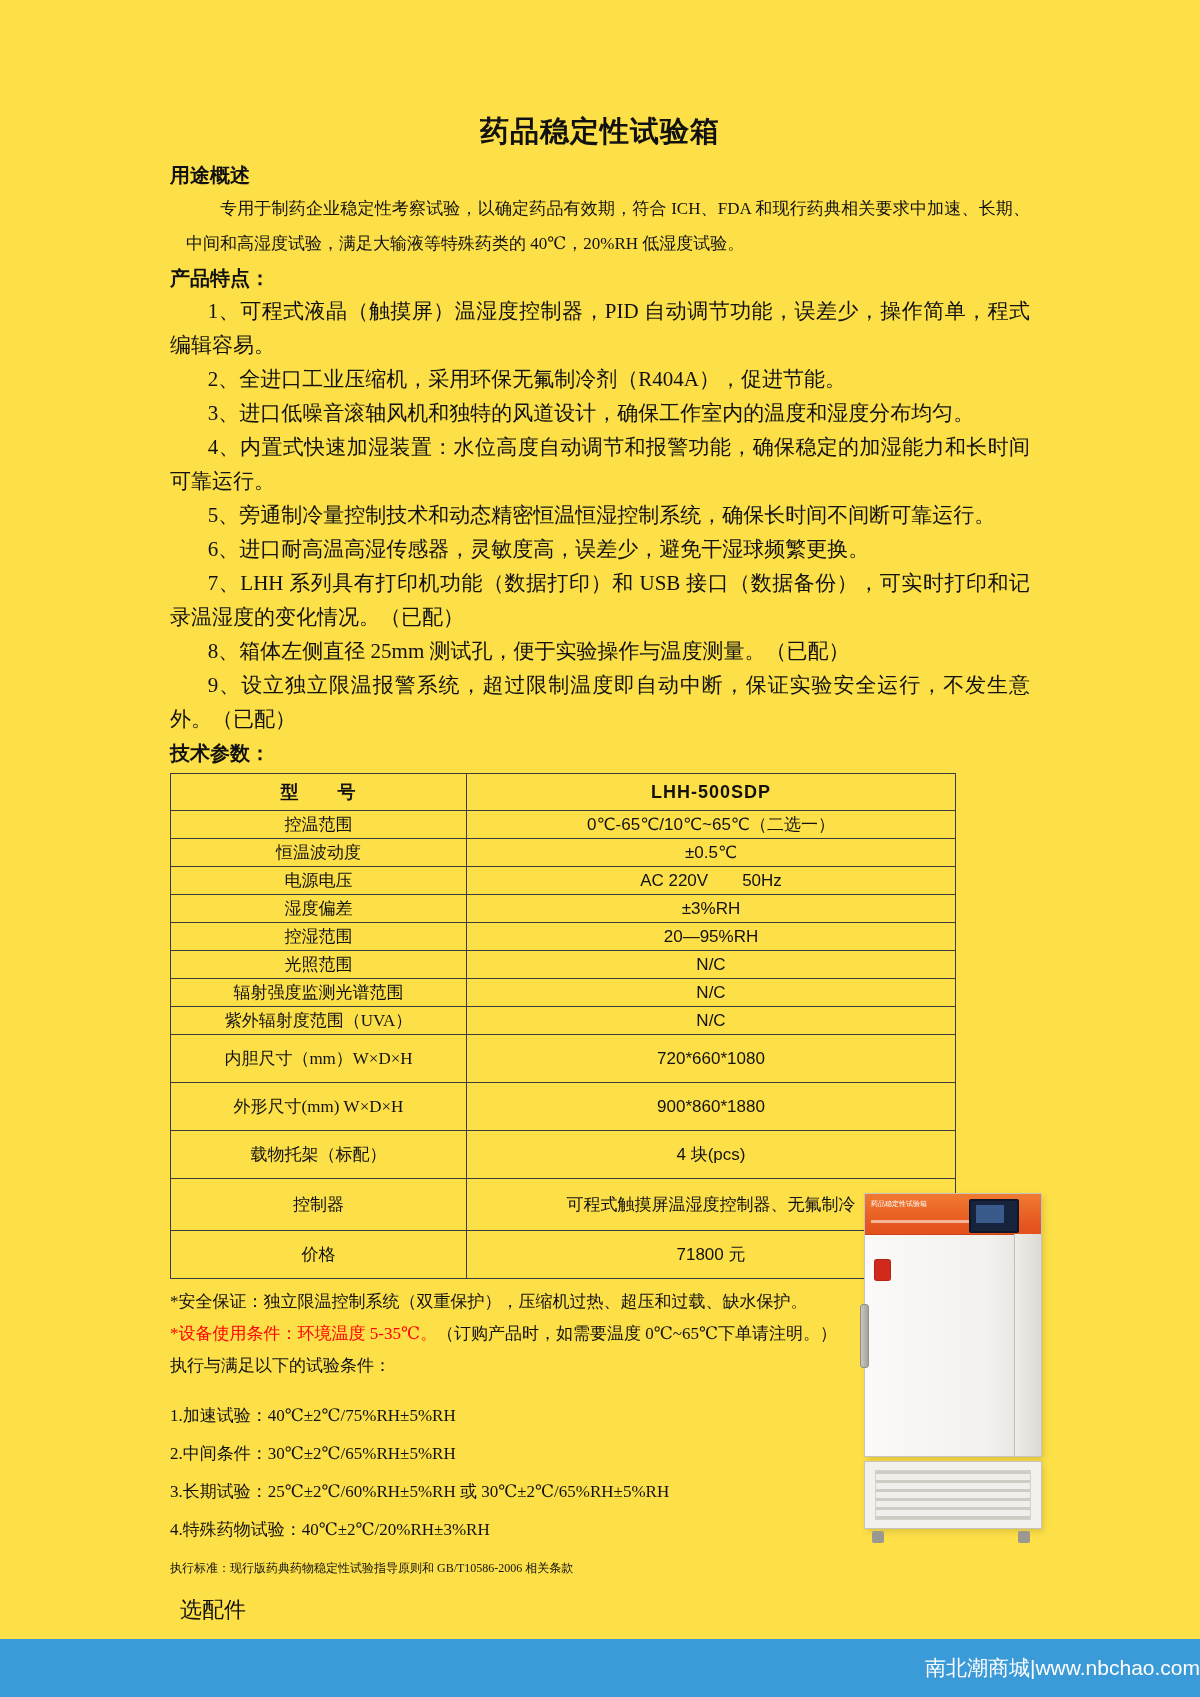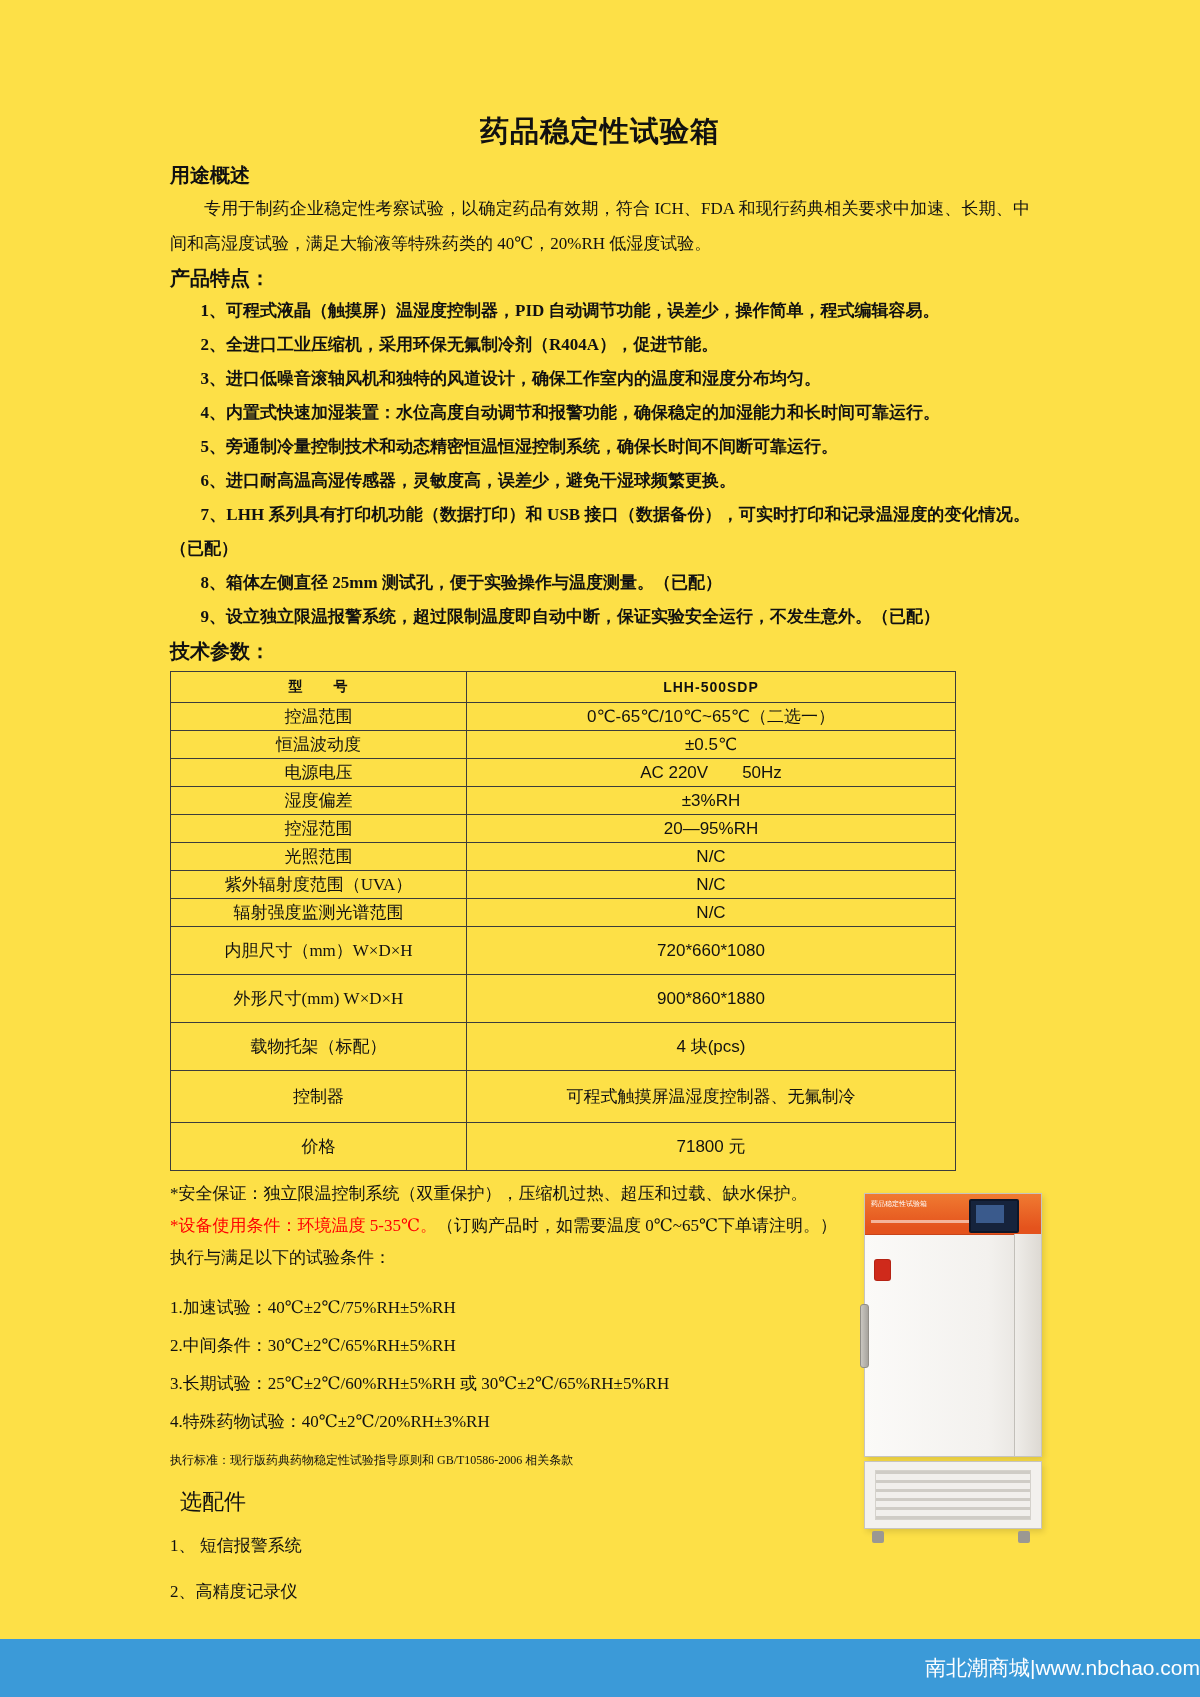--- a/index.html
+++ b/index.html
@@ -16,46 +16,46 @@
   .doc-title{
     margin:0 0 10px 0;
     font-size:29px;font-weight:bold;text-align:center;
     letter-spacing:1px;
   }
   .sec-heading{
     margin:4px 0 2px 0;
     font-size:20px;font-weight:bold;
   }
   .purpose-body{
-    margin:2px 0 2px 0;
+    margin:2px 0 2px 16px;
     font-size:17px;line-height:35px;
     text-indent:2em;text-align:justify;
   }
   .feature{
     margin:0;
-    font-size:17px;line-height:34px;
-    text-indent:1.8em;text-align:justify;font-weight:bold;
+    font-size:21px;line-height:34px;
+    text-indent:1.8em;text-align:justify;
   }
 
   .specs-table{
     width:786px;
     border-collapse:collapse;
     margin:6px 0 8px 0;
     table-layout:fixed;
   }
   .specs-table td{
     border:1px solid #3c3c3c;
     font-size:17px;
     padding:2px 8px;
     text-align:center;
     vertical-align:middle;
   }
   .specs-table td.cell-label{width:279px;font-family:"Liberation Serif","DejaVu Serif",serif;}
   .specs-table td.cell-value{font-family:"Liberation Sans","DejaVu Sans",sans-serif;}
-  .specs-table tr:first-child td{font-weight:bold;font-size:14px;padding:6px 8px;letter-spacing:1px;}
+  .specs-table tr:first-child td{font-weight:bold;font-size:18px;padding:6px 8px;letter-spacing:1px;}
   .specs-table tr:nth-child(n+10) td{padding:12px 8px;}
   .specs-table tr:nth-child(13) td{padding:14px 8px;}
 
   .note{margin:2px 0;font-size:17px;line-height:30px;}
   .note .red-text{color:#ff0000;}
 
   .conditions{margin-top:16px;width:660px;}
   .condition-line{margin:0;font-size:17px;line-height:38px;}
   .standard-line{margin:0;font-size:12px;line-height:38px;}
 
@@ -189,25 +189,25 @@
         </tr>
         <tr>
           <td class="cell-label">控湿范围</td>
           <td class="cell-value">20—95%RH</td>
         </tr>
         <tr>
           <td class="cell-label">光照范围</td>
           <td class="cell-value">N/C</td>
         </tr>
         <tr>
+          <td class="cell-label">辐射强度监测光谱范围</td>
+          <td class="cell-value">N/C</td>
+        </tr>
+        <tr>
           <td class="cell-label">紫外辐射度范围（UVA）</td>
-          <td class="cell-value">N/C</td>
-        </tr>
-        <tr>
-          <td class="cell-label">辐射强度监测光谱范围</td>
           <td class="cell-value">N/C</td>
         </tr>
         <tr>
           <td class="cell-label">内胆尺寸（mm）W×D×H</td>
           <td class="cell-value">720*660*1080</td>
         </tr>
         <tr>
           <td class="cell-label">外形尺寸(mm) W×D×H</td>
           <td class="cell-value">900*860*1880</td>
         </tr>

